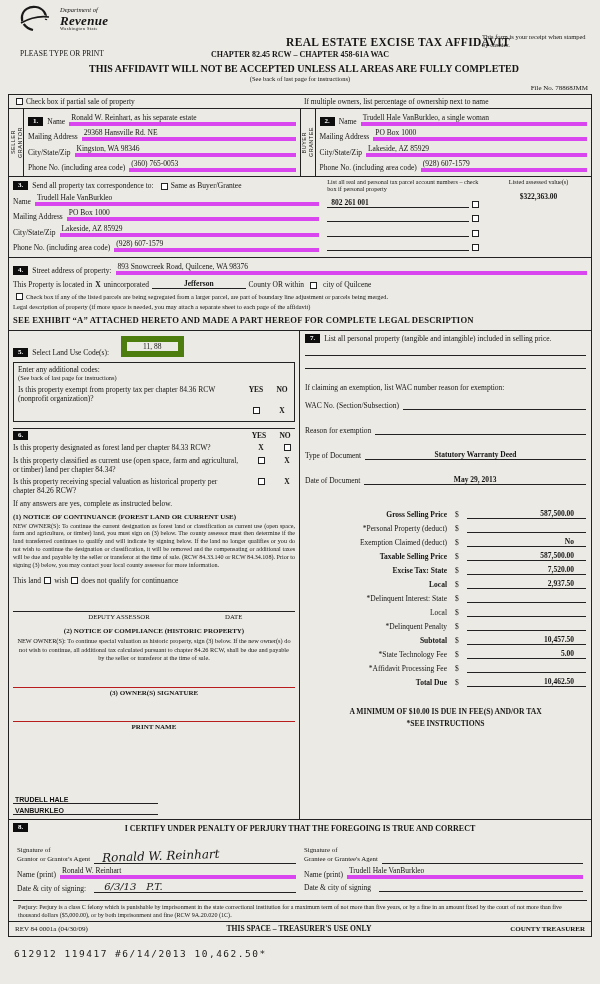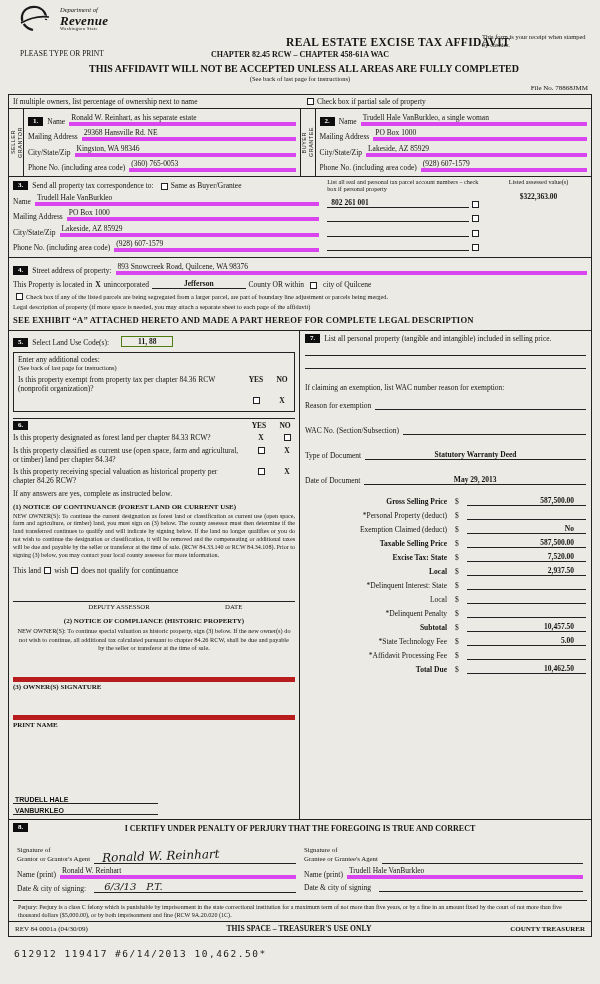--- a/index.html
+++ b/index.html
@@ -45,40 +45,40 @@
 .aval{font-weight:bold;margin-top:7px}
 .sec4{border-bottom:1px solid #222;padding:2px 4px}
 .locrow{display:flex;align-items:flex-end;gap:3px;margin:4px 0}
 .county{border-bottom:1px solid #222;font-weight:bold;padding:0 32px}
 .mark{font-weight:bold}
 .segrow{display:flex;align-items:center;margin:3px 0}
 .exhibit{font-weight:bold;font-size:8.6px;padding:5px 0 3px;letter-spacing:.2px}
 .main{display:flex;border-bottom:1px solid #222}
 .mleft{width:50%;border-right:1px solid #222;padding:2px 4px;display:flex;flex-direction:column;min-height:488px}
 .mright{width:50%;padding:3px 5px;display:flex;flex-direction:column}
-.luc-box{border:1px solid #4d7c0f;font-weight:bold;padding:0 16px;margin-left:8px}
+.luc-box{border:6px solid #4d7c0f;font-weight:normal;padding:0 16px;margin-left:8px}
 .inner-box{border:1px solid #222;margin:3px 0 2px;padding:2px 4px}
 .yn{display:flex;flex:none}
 .yn .ycell,.yn .ncell{width:16px;text-align:center;font-weight:bold;margin-left:10px}
 .ynhead{display:flex;font-weight:bold;flex:none}
 .ynhead span{width:16px;text-align:center;margin-left:10px}
 .qrow{display:flex;align-items:flex-start;margin:3.5px 0}
 .qtext{flex:1;padding-right:2px}
 .sec6{border-top:1px solid #222;margin-top:4px;padding-top:2px}
 .sec6head{display:flex;justify-content:space-between;align-items:flex-start;padding-right:2px}
 .ifyes{margin:3px 0}
 .notice-title{font-weight:bold;margin:5px 0 2px;font-size:7px}
 .notice-body{font-size:6.1px;text-align:justify;line-height:1.3}
 .thisland{display:flex;align-items:center;margin:6px 0}
 .deputy{border-top:1px solid #222;margin-top:26px;display:flex;font-size:6.8px;padding-top:1px}
 .deputy .da{flex:1;text-align:center}
 .deputy .dt{width:70px;text-align:left}
 .notice2-title{text-align:center;font-weight:bold;margin:7px 0 2px;font-size:7px}
 .notice2-body{font-size:6.3px;text-align:center;line-height:1.35;padding:0 4px}
-.sigrule{border-top:5px solid #b91c1c;margin-top:24px;text-align:left;font-weight:bold;padding-top:1px;font-size:7px}
+.sigrule{border-top:1px solid #b91c1c;margin-top:24px;text-align:center;font-weight:bold;padding-top:1px;font-size:7px}
 .printed{margin-top:auto;padding-bottom:2px}
 .pname{width:145px;border-bottom:1px solid #222;font-weight:bold;font-size:7px;padding:3px 2px 0;font-family:"Liberation Sans",sans-serif}
 .s7top{display:flex;align-items:flex-start}
 .blankline{border-bottom:1px solid #222;min-height:13px}
 .wacrow{display:flex;align-items:flex-end;margin:7px 0;min-height:11px}
 .docval{flex:1;border-bottom:1px solid #222;font-weight:bold;text-align:center;min-height:9px}
 .mrow{display:flex;align-items:flex-end;margin:3px 0;min-height:11px}
 .mlbl{width:150px;text-align:right;padding-right:8px;white-space:nowrap}
 .mdollar{width:12px}
 .mval{flex:1;border-bottom:1px solid #222;text-align:right;font-weight:bold;padding:0 12px 0 2px;min-height:9px}
@@ -124,25 +124,25 @@
     <div class="receipt">This form is your receipt when stamped by cashier.</div>
     <div class="warning">THIS AFFIDAVIT WILL NOT BE ACCEPTED UNLESS ALL AREAS ARE FULLY COMPLETED</div>
     <div class="seeback">(See back of last page for instructions)</div>
     <div class="fileno">File No. 78868JMM</div>
   </div>
 
   <div class="form">
 
     <div class="rowA">
       <div class="cell">
-        <span>If multiple owners, list percentage of ownership next to name</span>
-      </div>
-      <div class="cell">
         <span class="cb"></span>
         <span>Check box if partial sale of property</span>
+      </div>
+      <div class="cell">
+        <span>If multiple owners, list percentage of ownership next to name</span>
       </div>
     </div>
 
     <div class="parties">
       <div class="party">
         <div class="side">
           <span>SELLER</span>
           <span>GRANTOR</span>
         </div>
         <div class="party-body">
@@ -356,38 +356,38 @@
         <div class="s7top">
           <span class="num">7.</span>
           <span>List all personal property (tangible and intangible) included in selling price.</span>
         </div>
         <div class="blankline"></div>
         <div class="blankline"></div>
 
         <div style="margin-top:14px">If claiming an exemption, list WAC number reason for exemption:</div>
 
         <div class="wacrow">
+          <span class="flbl">WAC No. (Section/Subsection)</span>
+          <span class="pline"></span>
+        </div>
+        <div class="wacrow">
           <span class="flbl">Reason for exemption</span>
-          <span class="pline"></span>
-        </div>
-        <div class="wacrow">
-          <span class="flbl">WAC No. (Section/Subsection)</span>
           <span class="pline"></span>
         </div>
 
         <div class="wacrow">
           <span class="flbl">Type of Document</span>
           <span class="docval">Statutory Warranty Deed</span>
         </div>
         <div class="wacrow">
           <span class="flbl">Date of Document</span>
           <span class="docval">May 29, 2013</span>
         </div>
 
-        <div style="margin-top:0">
+        <div style="margin-top:13px">
           <div class="mrow">
               <span class="mlbl b">Gross Selling Price</span>
               <span class="mdollar">$</span>
               <span class="mval">587,500.00</span>
             </div>
           <div class="mrow">
               <span class="mlbl">*Personal Property (deduct)</span>
               <span class="mdollar">$</span>
               <span class="mval"></span>
             </div>
@@ -441,20 +441,24 @@
               <span class="mdollar">$</span>
               <span class="mval"></span>
             </div>
           <div class="mrow">
               <span class="mlbl b">Total Due</span>
               <span class="mdollar">$</span>
               <span class="mval">10,462.50</span>
             </div>
         </div>
 
+        <div class="minnote">
+          <div>A MINIMUM OF $10.00 IS DUE IN FEE(S) AND/OR TAX</div>
+          <div>*SEE INSTRUCTIONS</div>
+        </div>
       </div>
     </div>
 
     <div class="sec8">
       <span class="num num8">8.</span>
       <div class="certify">I CERTIFY UNDER PENALTY OF PERJURY THAT THE FOREGOING IS TRUE AND CORRECT</div>
       <div class="s8cols">
         <div class="s8col">
           <div class="s8sig">
             <span class="s8lbl">

